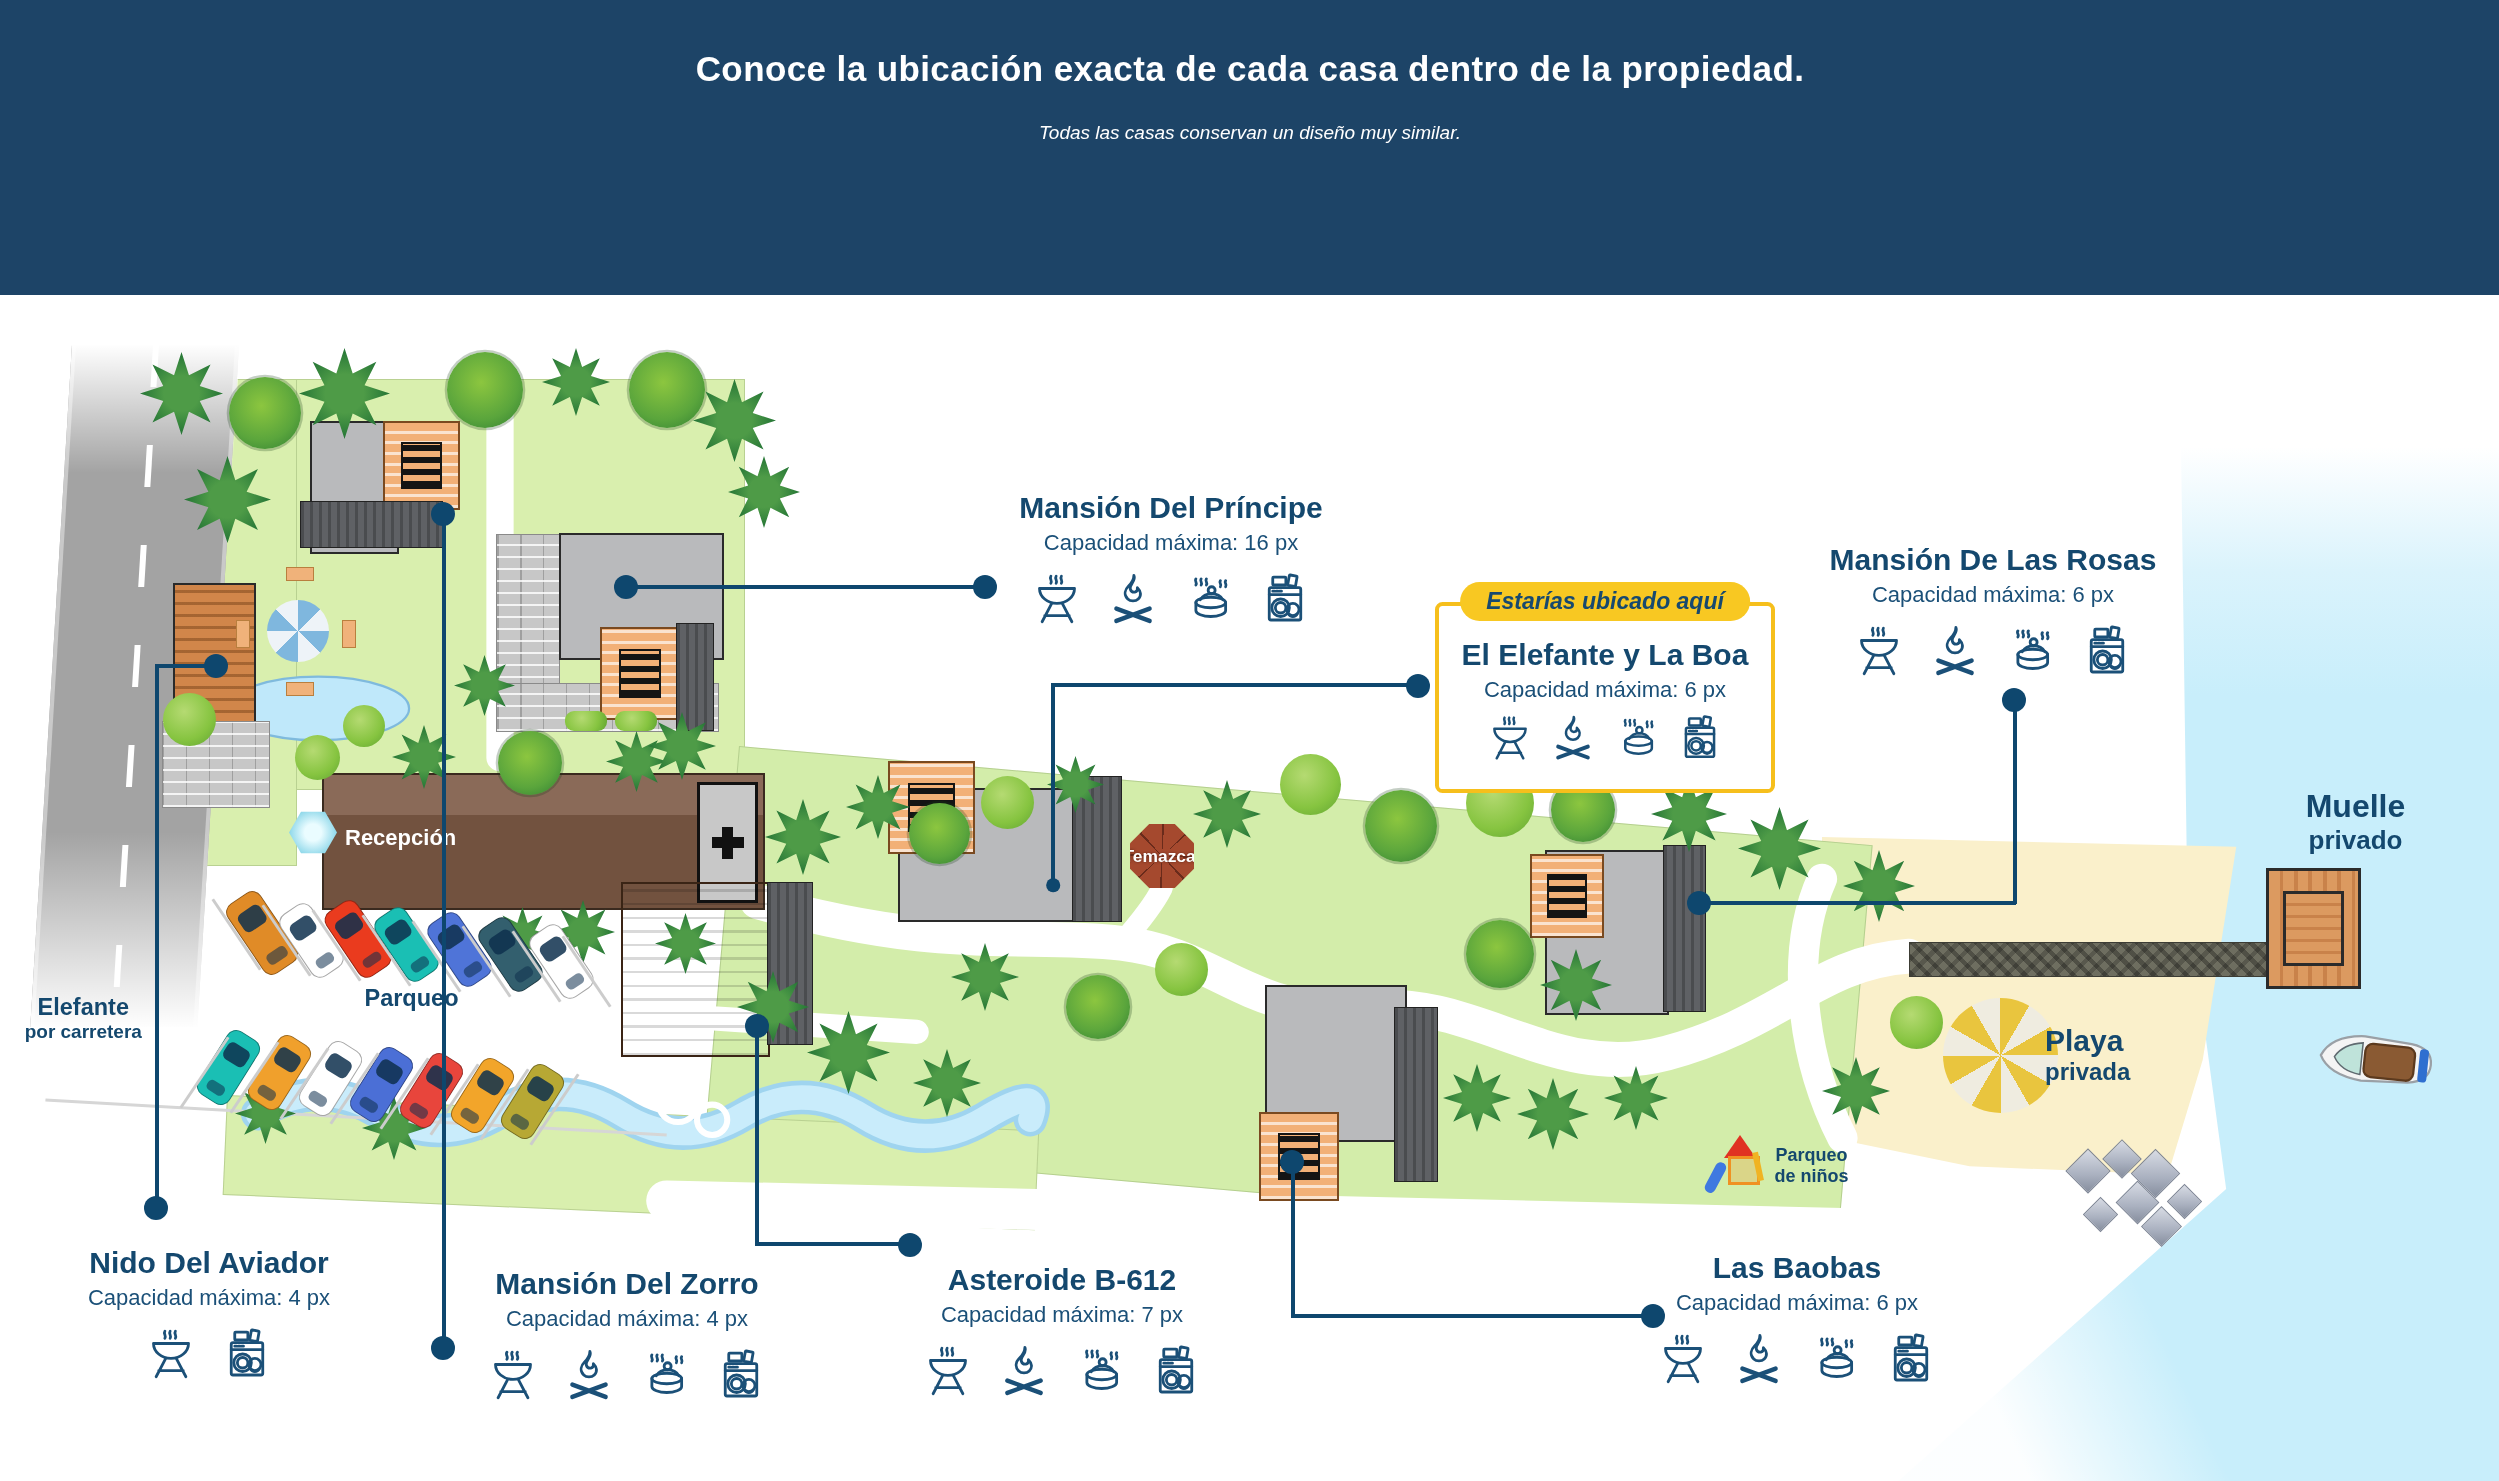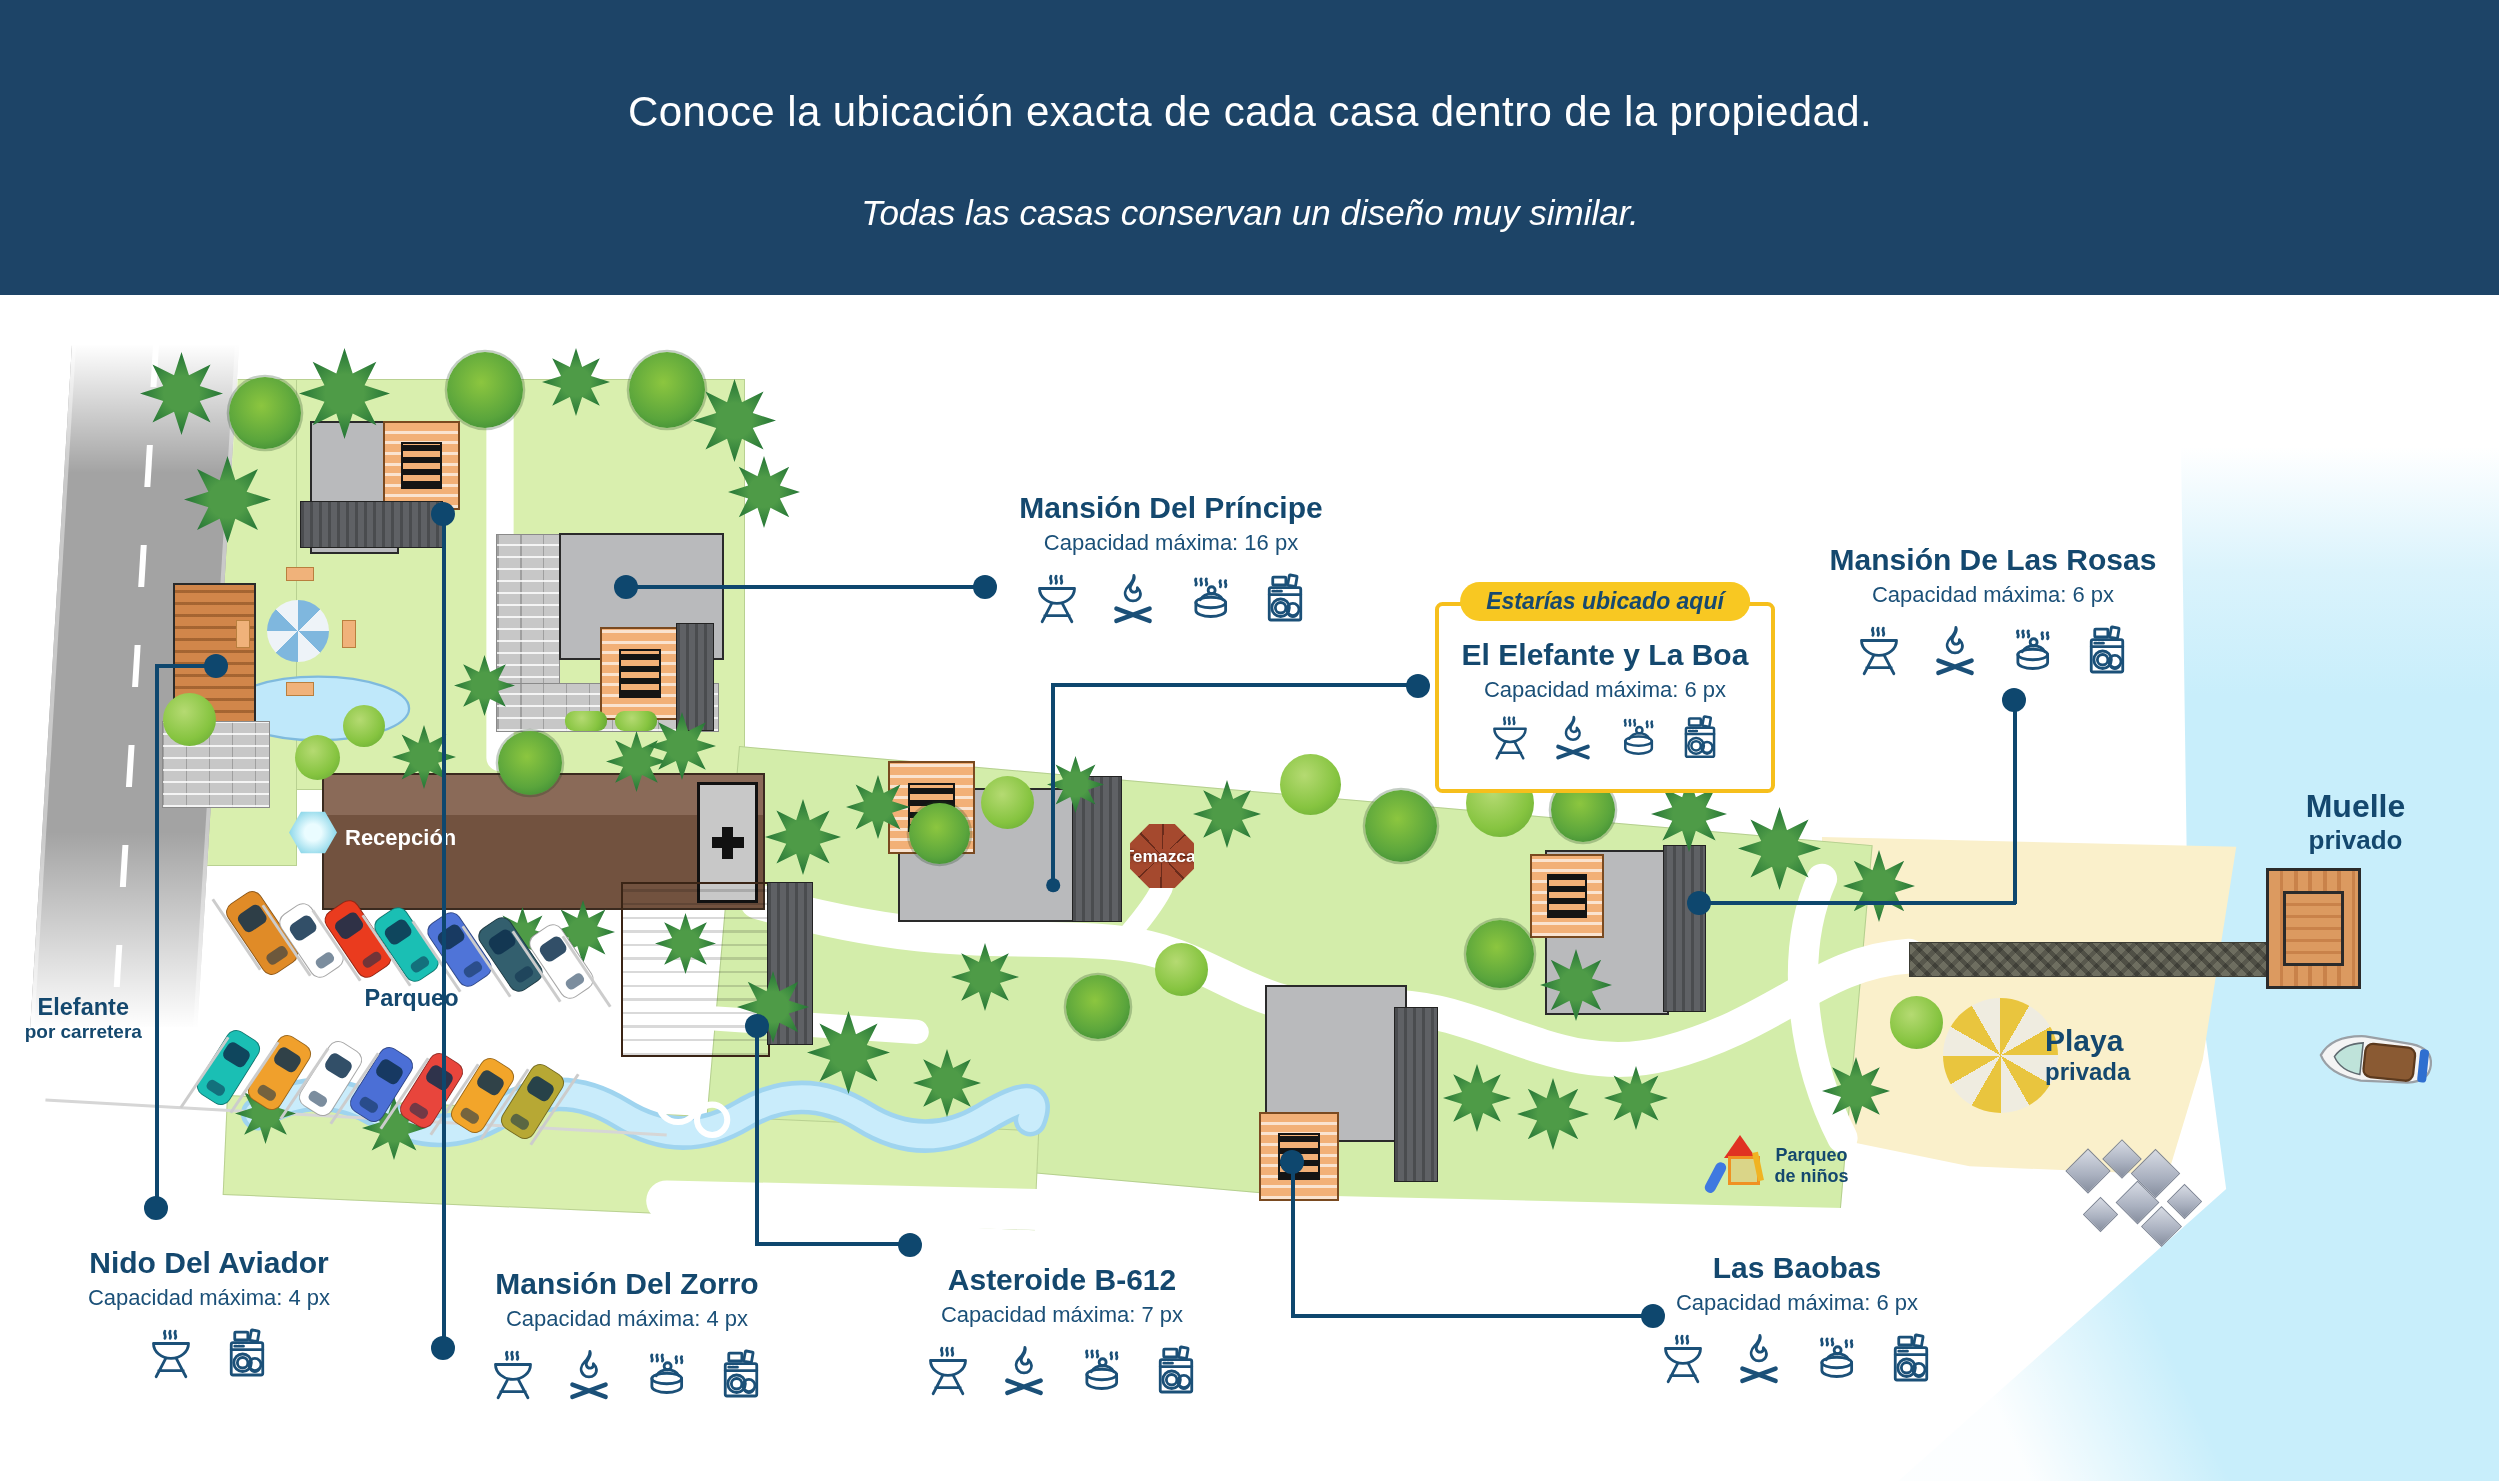--- a/index.html
+++ b/index.html
@@ -1,23 +1,23 @@
 <!DOCTYPE html>
 <html style="font-size:12px"><head>
 <meta charset="utf-8">
 <style>
   html,body{margin:0;padding:0;background:#fff;}
   #stage{position:relative;width:2500px;height:1482px;background:#ffffff;overflow:hidden;
          font-family:"Liberation Sans",sans-serif;}
   .abs{position:absolute;}
   
   #header{position:absolute;left:0;top:0;width:2500px;height:295px;background:#1d4467;color:#ffffff;text-align:center;}
-  #header .h-title{padding-top:88px;font-size:42px;font-weight:normal;letter-spacing:0.4px;}
+  #header .h-title{padding-top:49px;font-size:35px;font-weight:bold;letter-spacing:0.4px;}
   #header .h-sub{margin-top:12px;font-size:30px;font-weight:300;}
-  #header .h-note{margin-top:57px;font-size:35px;font-style:italic;font-weight:300;}
+  #header .h-note{margin-top:33px;font-size:19px;font-style:italic;font-weight:300;}
   
   .water{background:linear-gradient(to bottom,#ffffff 0%,#daf3fc 12%,#c8eefb 24%,#c8eefb 100%);}
   .sand{background:#faf0cb;}
   .lawn{background:#d9efae;border:1.5px solid rgba(90,120,60,.25);}
   .lawn2{background:#d3edaa;}
   
   #road{left:72px;top:345px;width:159px;height:682px;background:#a3a3a3;transform:skewX(-3.5deg);transform-origin:top left;border-left:4.5px solid #c9c9c9;border-right:4.5px solid #c9c9c9;}
   #road .dash{position:absolute;left:50%;top:0;bottom:0;width:6.8px;margin-left:-3px;background:repeating-linear-gradient(to bottom,#ffffff 0 42px,transparent 42px 100px);}
   #road .fade-top{position:absolute;left:-4.5px;right:-4.5px;top:-1.5px;height:129px;background:linear-gradient(to bottom,#ffffff,rgba(255,255,255,0));}
   #road .fade-bot{position:absolute;left:-4.5px;right:-4.5px;bottom:-1.5px;height:197px;background:linear-gradient(to top,#ffffff,rgba(255,255,255,0));}

